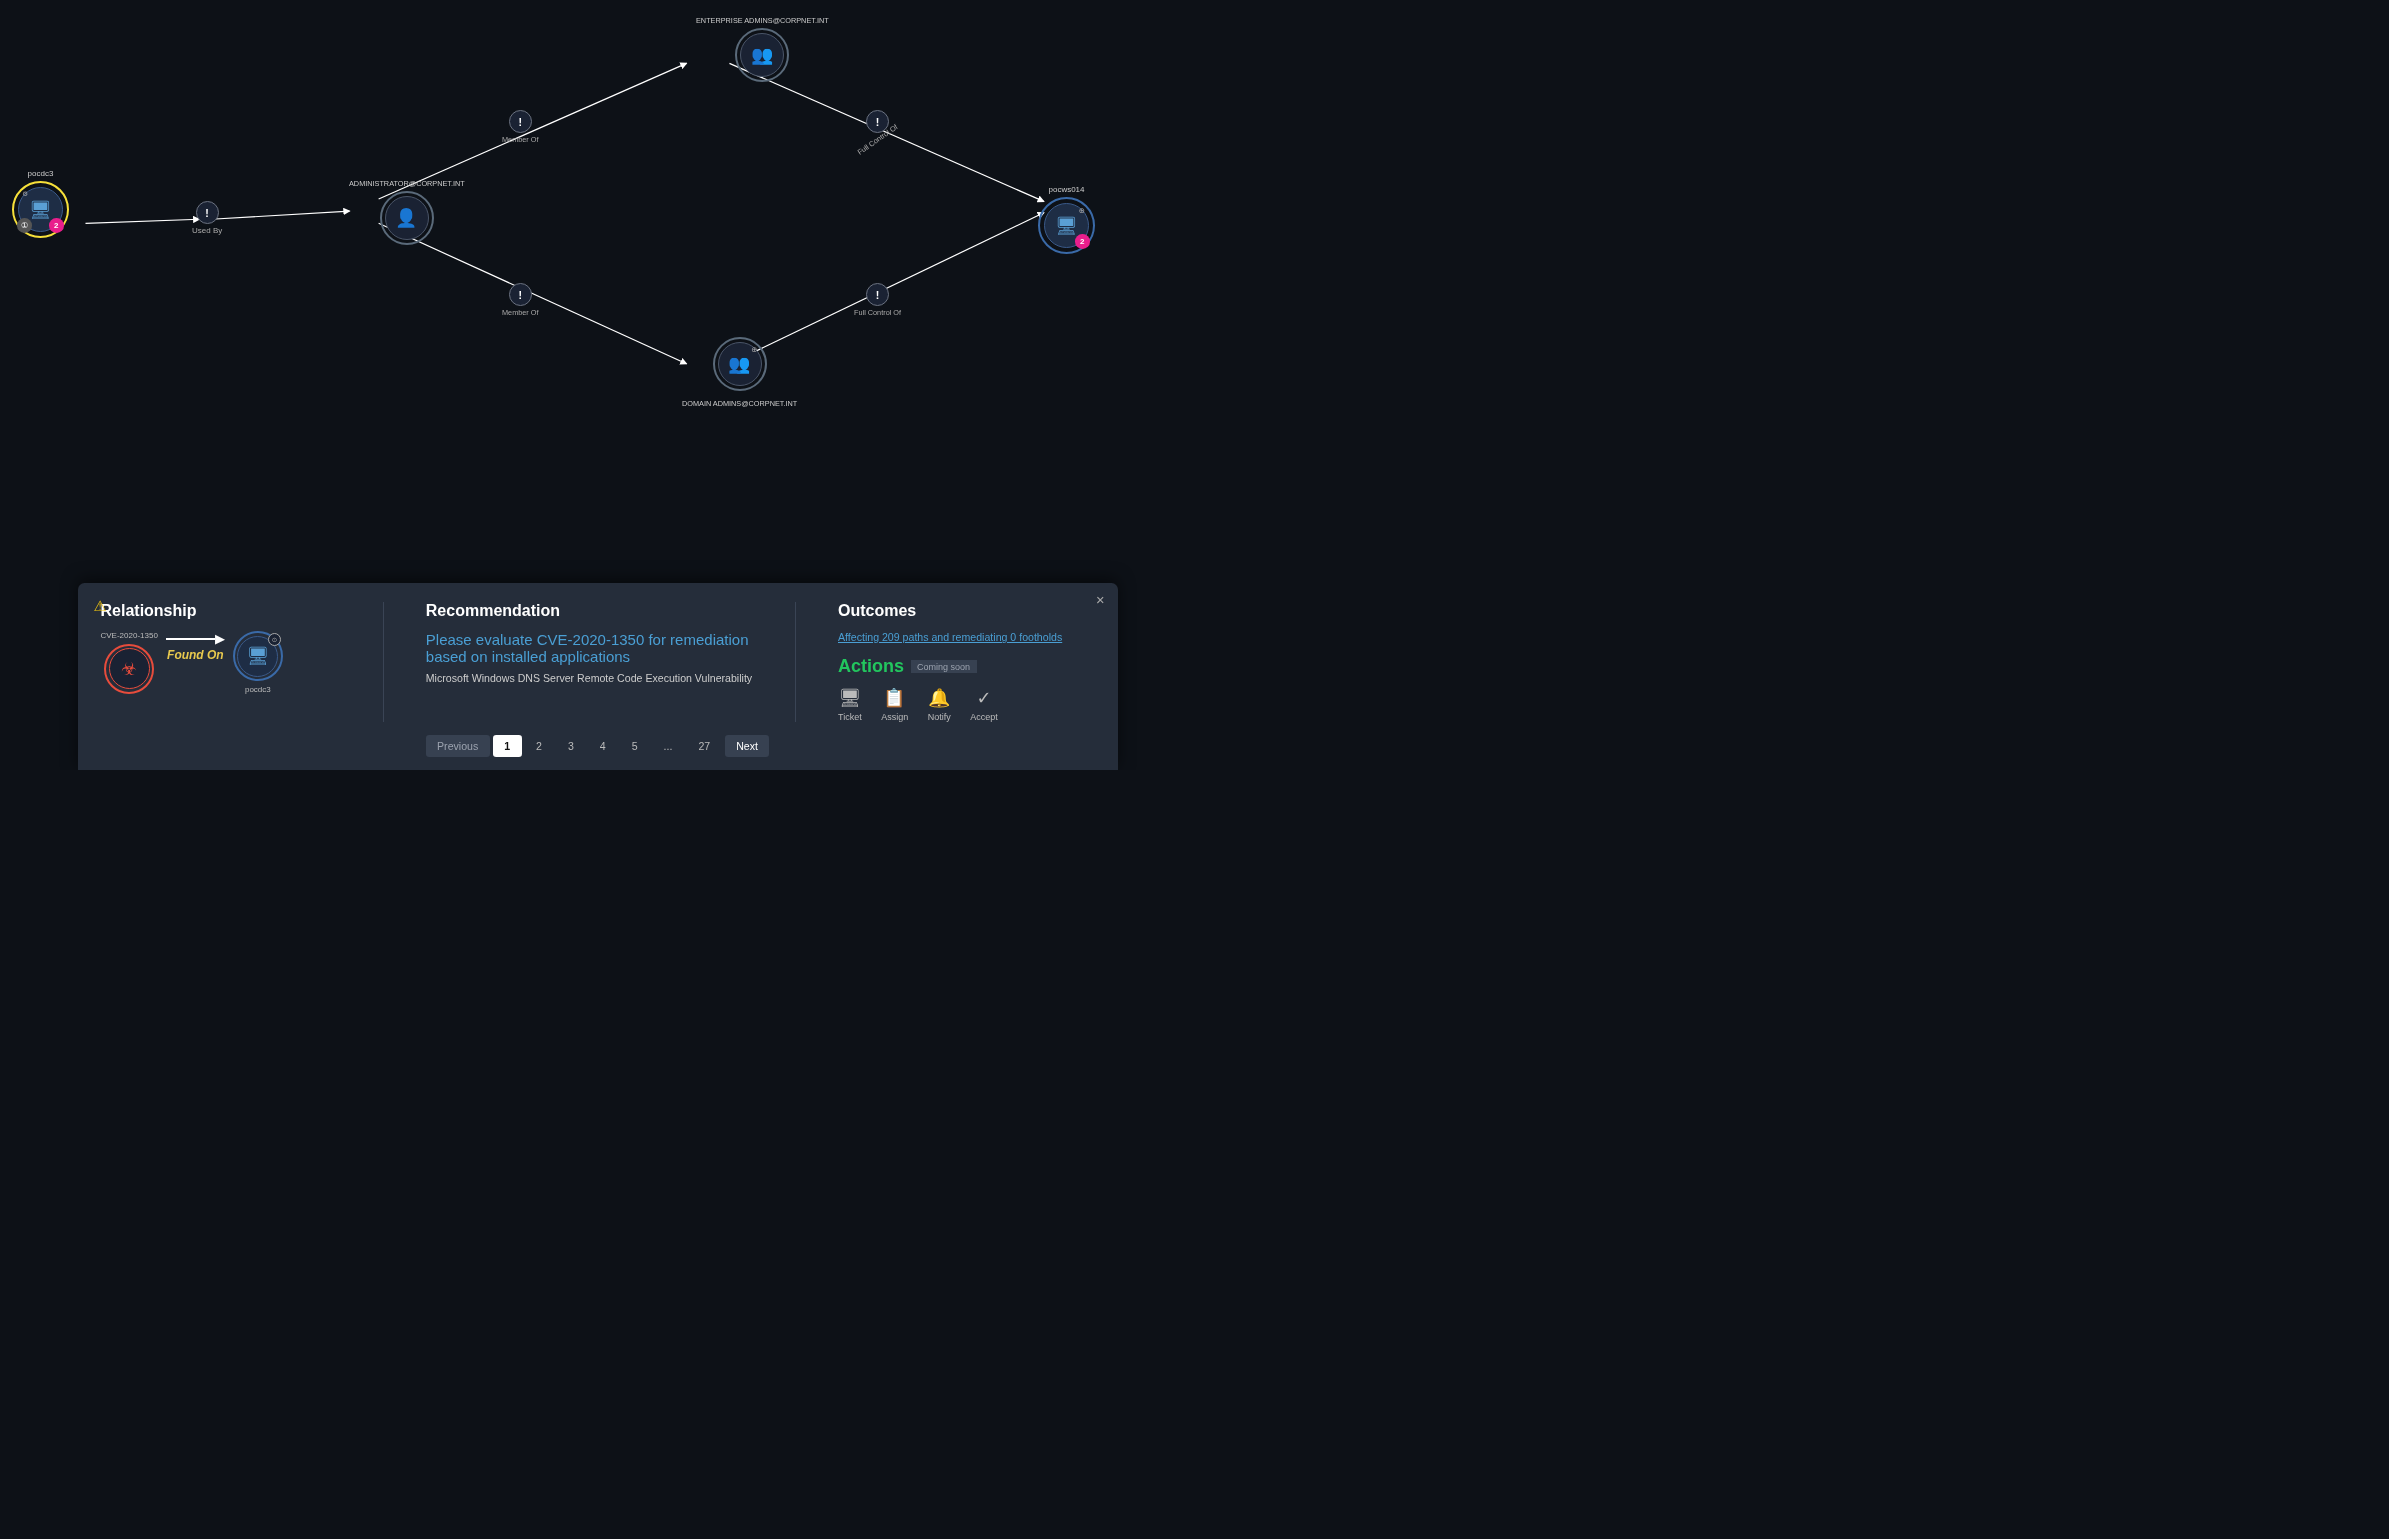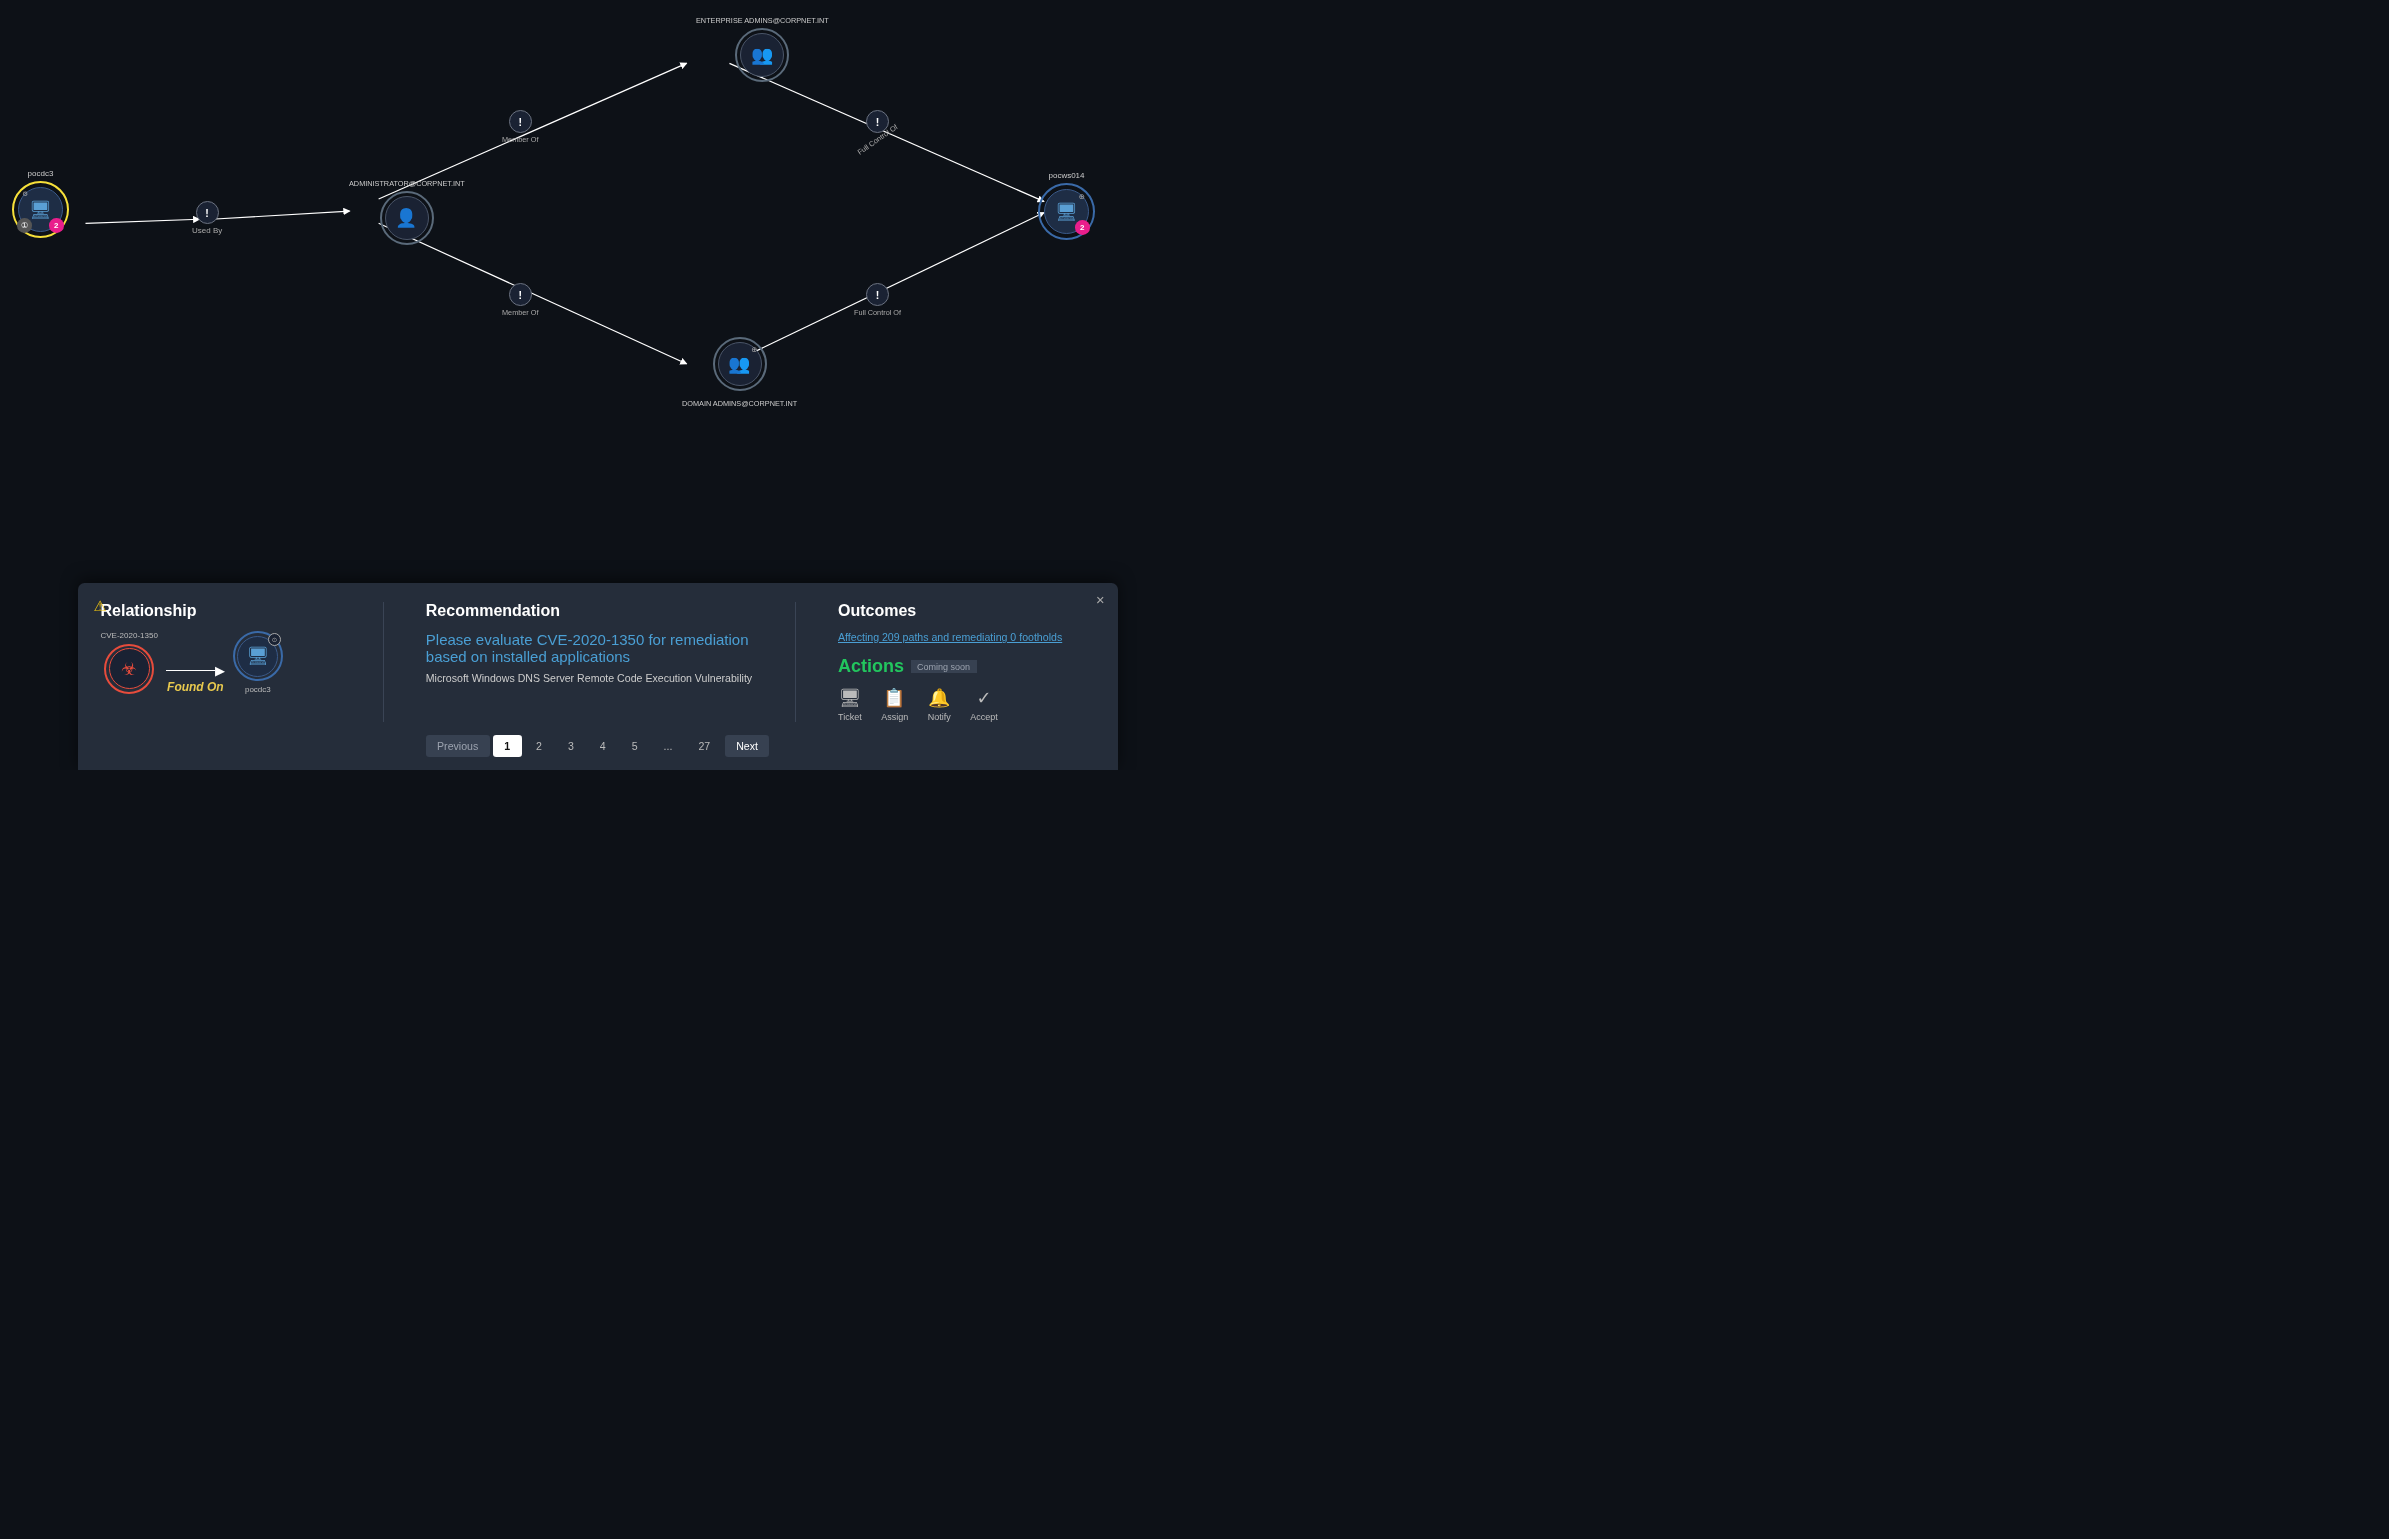--- a/index.html
+++ b/index.html
@@ -268,21 +268,21 @@
     .modal-col-title {
       font-size: 16px;
       font-weight: 700;
       color: #fff;
       margin-bottom: 11.4px;
     }
 
     
     .rel-diagram {
       display: flex;
-      align-items: flex-end;
+      align-items: flex-start;
       gap: 8px;
       margin-top: 6.5px;
     }
 
     .rel-node {
       display: flex;
       flex-direction: column;
       align-items: center;
       gap: 3.2px;
     }
@@ -553,21 +553,21 @@
   <div class="node" style="left:682px; top:337px;">
     <div class="group-outer">
       <div class="group-inner">
         <span class="icon-group">👥</span>
         <span class="icon-wifi" style="font-size:7.3px;">⊕</span>
       </div>
     </div>
     <div class="node-label" style="font-size:7.3px; margin-top:8px;">DOMAIN ADMINS@CORPNET.INT</div>
   </div>
 
-  <div class="node" style="left:1038px; top:171px;">
+  <div class="node" style="left:1038px; top:185px;">
     <div class="node-label">pocws014</div>
     <div class="pocws-outer">
       <div class="pocws-inner">
         <span class="icon-computer">🖥</span>
         <span class="icon-wifi">⊕</span>
         <div class="badge-pink">2</div>
       </div>
     </div>
   </div>
 

